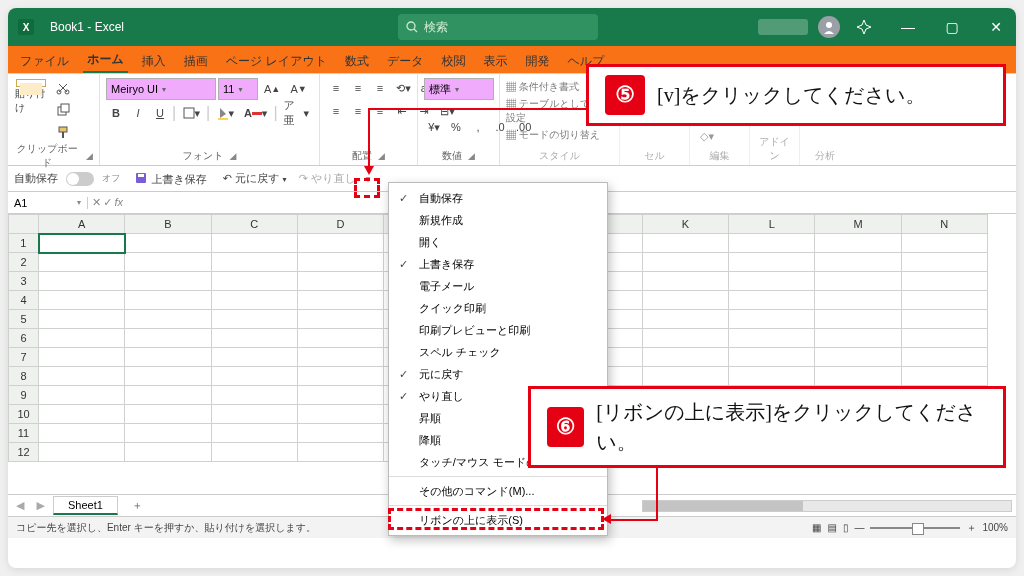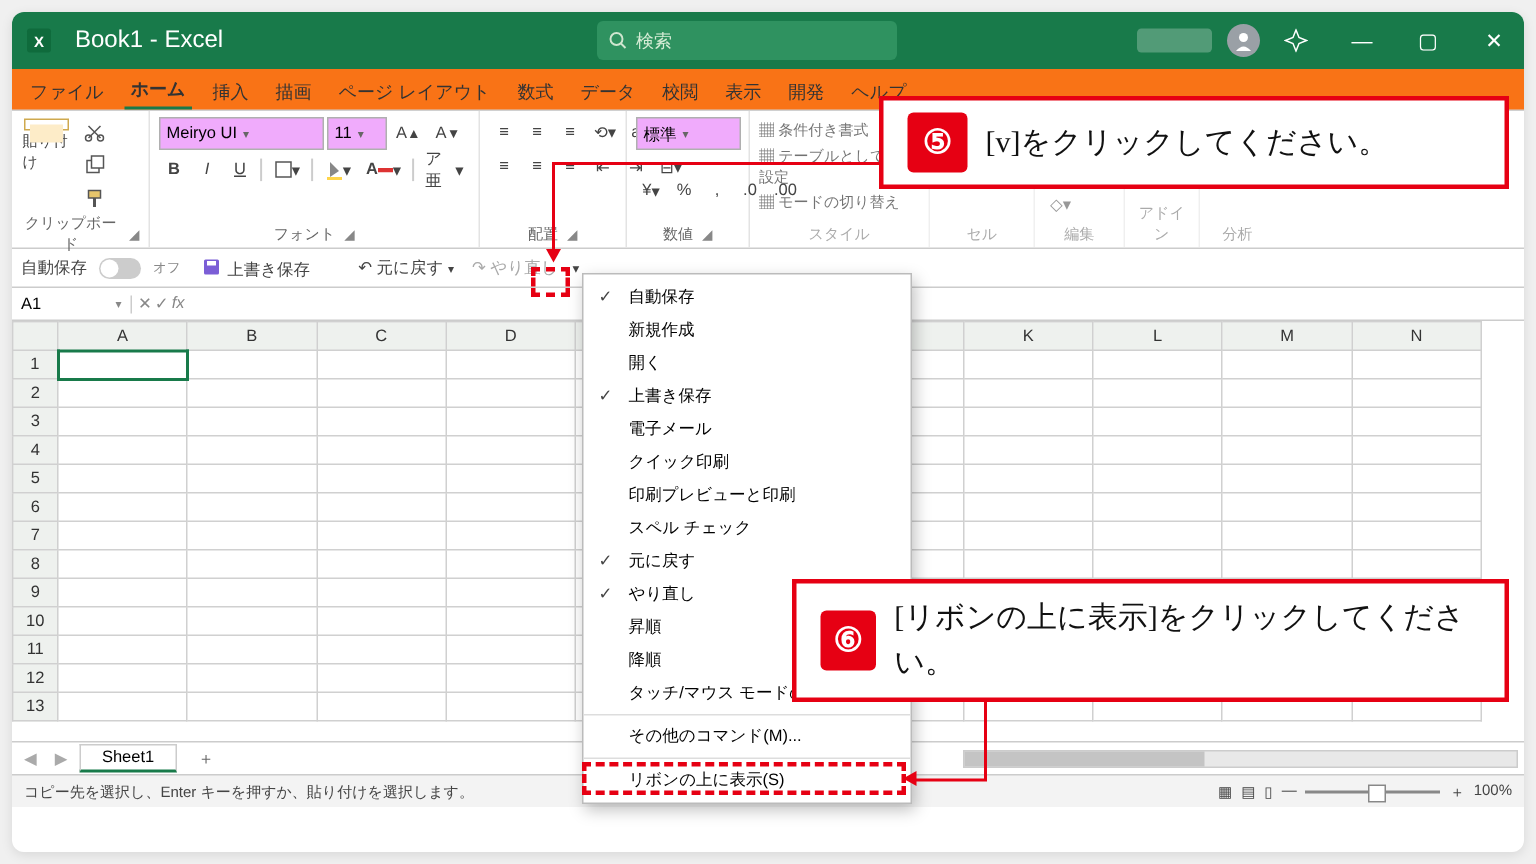--- a/index.html
+++ b/index.html
@@ -1,20 +1,20 @@
 <!DOCTYPE html>
 <html><head>
 <meta charset="utf-8">
 <style>
 * { margin: 0; padding: 0; box-sizing: border-box; font-family: "Meiryo UI", "Yu Gothic UI", sans-serif; }
 body { background: #f0f0f0; width: 1024px; height: 576px; overflow: hidden; position: relative; }
 .canvas { position: absolute; top: 8px; left: 8px; width: 1008px; height: 560px; background: #fff; border-radius: 8px; overflow: hidden; box-shadow: 0 2px 8px rgba(0,0,0,.1); }
 .titlebar { height: 38px; background: #187a4a; display: flex; align-items: center; color: #fff; position: relative; }
 .tb-icon { width: 36px; display: flex; justify-content: center; align-items: center; }
-.tb-title { font-size: 16px; margin-left: 6px; }
+.tb-title { font-size: 12px; margin-left: 6px; }
 .tb-search { position: absolute; left: 390px; top: 6px; width: 200px; height: 26px; background: #2f9260; border-radius: 4px; display: flex; align-items: center; padding: 0 8px; font-size: 12px; color: #d5ecd5; gap: 6px; }
 .tb-right { position: absolute; right: 0; top: 0; height: 38px; display: flex; align-items: center; gap: 4px; }
 .tb-name { width: 50px; height: 16px; background: rgba(255,255,255,.25); border-radius: 3px; margin-right: 6px; }
 .tb-avatar { width: 22px; height: 22px; background: #9aa0a6; border-radius: 50%; display:flex;align-items:center;justify-content:center; }
 .tb-btn { width: 40px; height: 38px; display: flex; justify-content: center; align-items: center; color: #fff; font-size: 14px; }
 .tabs { height: 28px; display: flex; align-items: flex-end; padding: 0 8px; gap: 10px; border-bottom: 1px solid #d0d0d0; font-size: 12px; background:#f97316; }
 .tab { padding: 4px 4px 3px; color: #333; }
 .tab.active { font-weight: bold; border-bottom: 2px solid #187a4a; }
 .ribbon { height: 92px; background: #fff; display: flex; border-bottom: 1px solid #ccc; position:relative; }
 .group { border-right: 1px solid #e3e3e3; padding: 2px 6px 0; display: flex; flex-direction: column; justify-content: space-between; }
@@ -304,21 +304,21 @@
   </div>
 
   <div class="qat">
     <span>自動保存</span>
     <span class="toggle"></span>
     <span style="font-size:9px;color:#888">オフ</span>
     <span style="margin-left:6px"><svg width="14" height="14" style="display:inline;vertical-align:-2px">
           <rect x="2" y="2" width="10" height="10" fill="#7b5ed6" rx="1"></rect>
           <rect x="4" y="3" width="6" height="3" fill="#fff"></rect>
         </svg> <span>上書き保存</span></span>
-    <span style="margin-left:24px">↶ <span>元に戻す</span> <span class="dd" style="font-size:8px">▾</span></span>
+    <span style="margin-left:8px">↶ <span>元に戻す</span> <span class="dd" style="font-size:8px">▾</span></span>
     <span style="margin-left:4px;color:#aaa">↷ <span>やり直し</span></span>
     <span style="margin-left:2px;font-size:9px">▾</span>
   </div>
 
   <div class="fx-bar">
     <div class="namebox">
         <span>A1</span>
         <span style="font-size:8px;color:#888">▾</span>
       </div>
     <div class="fx-btns">
@@ -495,34 +495,20 @@
             <td></td>
             <td></td>
             <td></td>
             <td></td>
             <td></td>
             <td></td>
             <td></td>
           </tr>
           <tr>
             <th class="rowh">12</th>
-            <td></td>
-            <td></td>
-            <td></td>
-            <td></td>
-            <td></td>
-            <td></td>
-            <td></td>
-            <td></td>
-            <td></td>
-            <td></td>
-            <td></td>
-          </tr>
-          <tr>
-            <th class="rowh">13</th>
             <td></td>
             <td></td>
             <td></td>
             <td></td>
             <td></td>
             <td></td>
             <td></td>
             <td></td>
             <td></td>
             <td></td>

